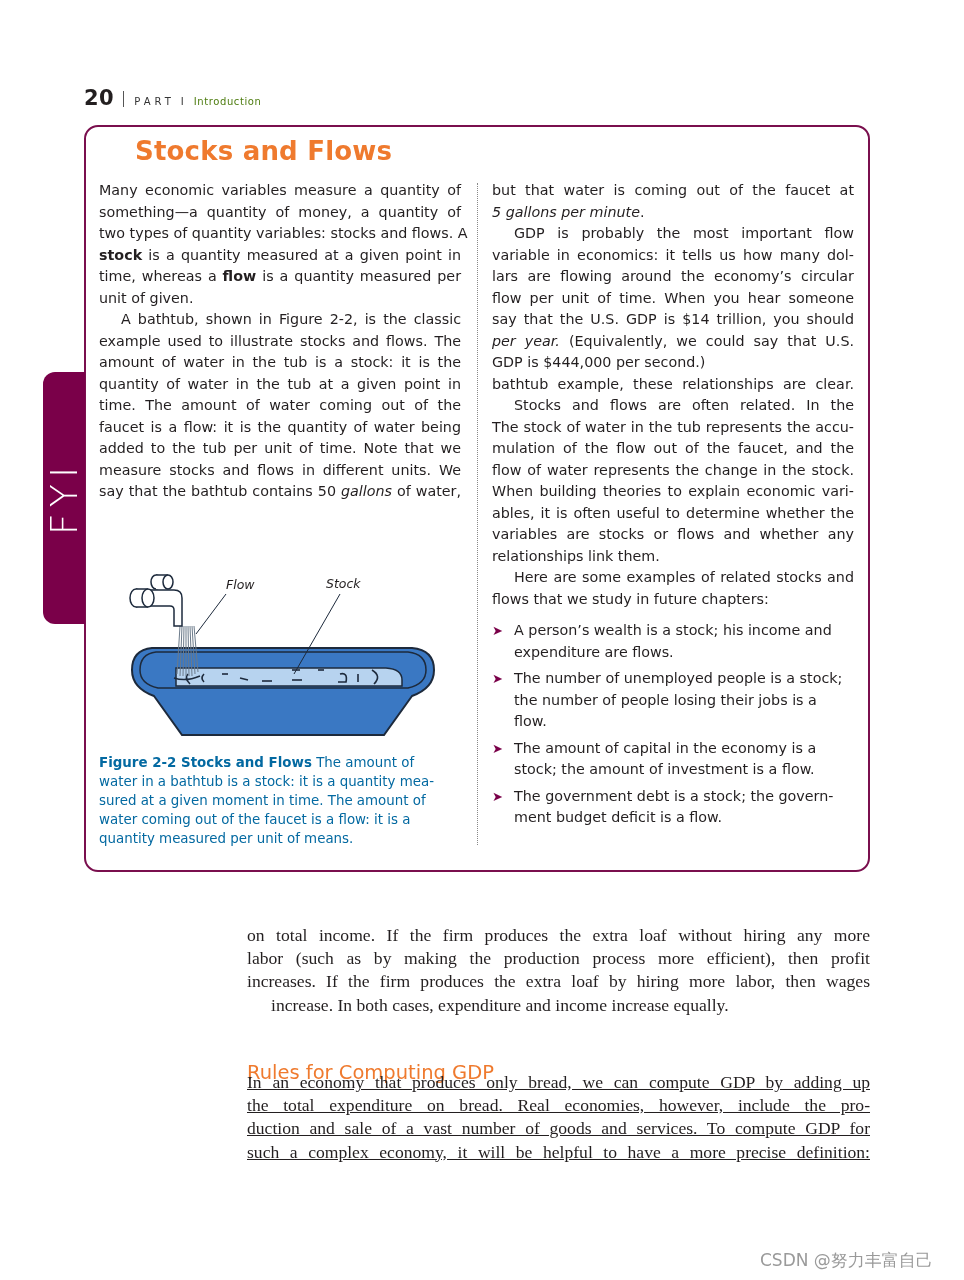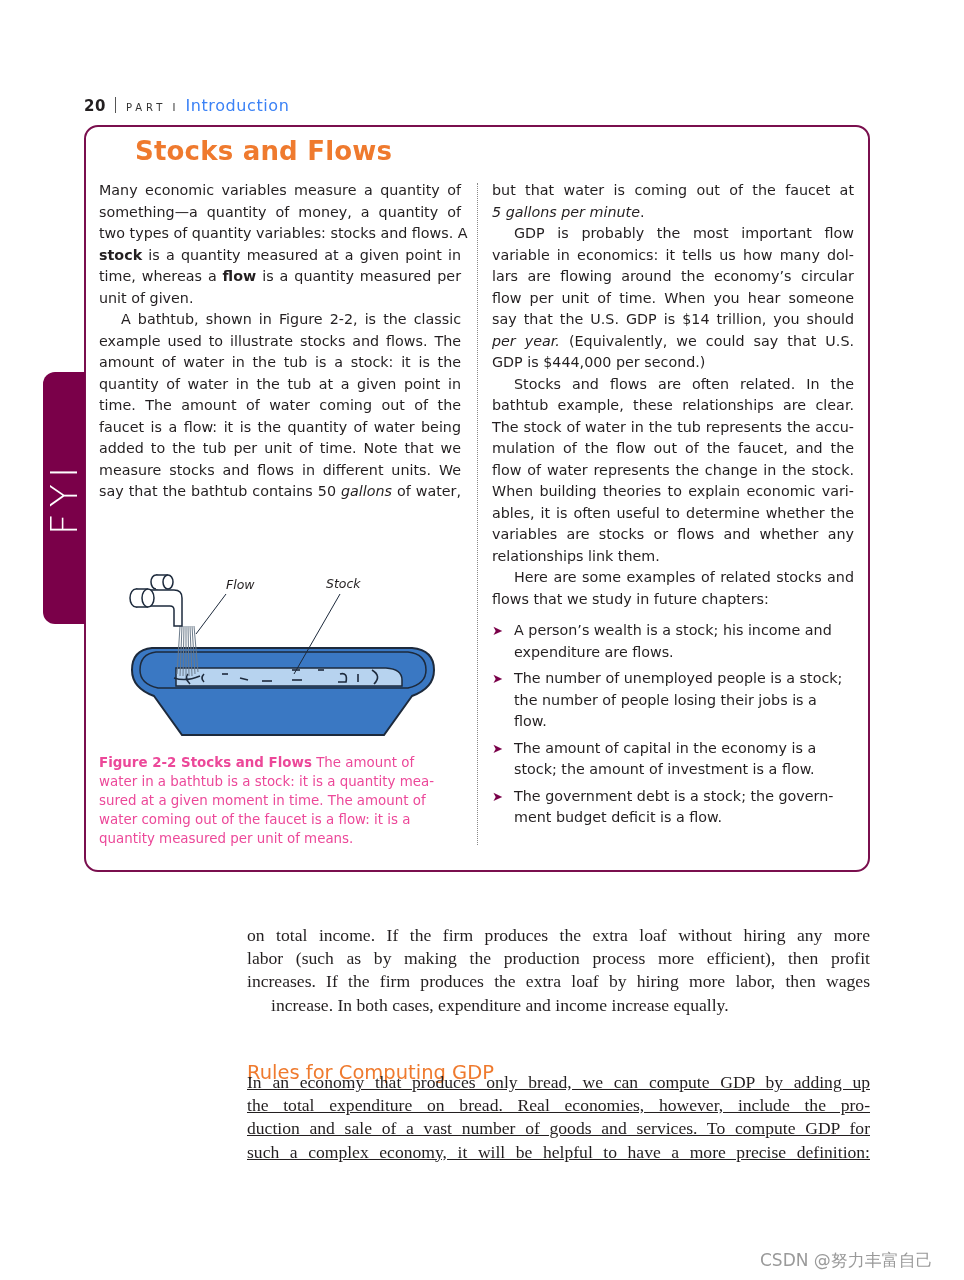--- a/index.html
+++ b/index.html
@@ -1,40 +1,40 @@
 <!DOCTYPE html>
 <html><head>
 <meta charset="utf-8">
 <style>
   * { box-sizing: border-box; margin: 0; padding: 0; }
   html, body { width: 964px; height: 1280px; background: #ffffff; overflow: hidden; }
   body { position: relative; font-family: "DejaVu Sans", sans-serif; color: #231f20; }
 
   .running-head { position: absolute; left: 84px; top: 59px; display: flex; align-items: baseline; font-family: "DejaVu Sans", sans-serif; }
-  .page-num { font-size: 15px; font-weight: bold; color: #231f20; letter-spacing: 0.5px; }
+  .page-num { font-size: 21px; font-weight: bold; color: #231f20; letter-spacing: 0.5px; }
   .rh-sep { display: inline-block; width: 1px; height: 16px; background: #555; margin: 0 10px 0 9px; position: relative; top: 2px; }
   .rh-part { font-size: 10px; letter-spacing: 4px; color: #333; }
   .rh-roman { font-size: 10px; color: #333; margin: 0 10px 0 6px; }
-  .rh-title { font-size: 16px; color: #3b82f6; letter-spacing: 0.6px; margin-top: 37px; }
+  .rh-title { font-size: 10px; color: #4d7c0f; letter-spacing: 0.6px; margin-top: 37px; }
 
   .fyi-box { position: absolute; left: 84px; top: 125px; width: 786px; height: 747px; border: 2px solid #7a0f4e; border-radius: 14px; background: #fff; }
   .fyi-tab { position: absolute; left: 43px; top: 372px; width: 42px; height: 252px; background: #7a0049; border-radius: 12px 0 0 12px; display: flex; align-items: center; justify-content: center; }
   .fyi-tab span { color: #fff; font-size: 38px; font-family: "DejaVu Sans", sans-serif; transform: rotate(-90deg); letter-spacing: 6px; white-space: nowrap; font-weight: 300; }
 
   .box-title { position: absolute; left: 99px; top: 136px; font-size: 26px; font-weight: bold; color: #ef7a2e; font-family: "DejaVu Sans", sans-serif; letter-spacing: 0.2px; margin-left: 36px; }
 
   .col { position: absolute; font-family: "DejaVu Sans", sans-serif; font-size: 14.3px; line-height: 21.5px; color: #231f20; }
   .col-left { left: 99px; top: 180px; width: 362px; }
   .col-right { left: 492px; top: 180px; width: 362px; }
   .col .ln { display: block; text-align: justify; text-align-last: justify; white-space: nowrap; }
 
   .col-divider { position: absolute; left: 477px; top: 183px; width: 0; height: 662px; border-left: 1.5px dotted #888; }
 
   .figure { position: absolute; left: 122px; top: 570px; width: 320px; height: 170px; }
-  .fig-caption { position: absolute; left: 99px; top: 753px; width: 362px; font-family: "DejaVu Sans", sans-serif; font-size: 13.4px; line-height: 19px; color: #ec4899; }
+  .fig-caption { position: absolute; left: 99px; top: 753px; width: 362px; font-family: "DejaVu Sans", sans-serif; font-size: 13.4px; line-height: 19px; color: #0369a1; }
   .fig-caption .cap-label { font-weight: bold; }
 
   .bullets { list-style: none; margin-top: 10px; }
   .bullets li { position: relative; padding-left: 22px; margin-bottom: 5px; font-size: 14.3px; line-height: 21.5px; }
   .bullets li .arrow { position: absolute; left: 0; top: 0; color: #7a0049; font-size: 13px; }
 
   .body-text { position: absolute; left: 247px; width: 623px; font-family: "Liberation Serif", serif; font-size: 17.6px; line-height: 23.2px; color: #231f20; }
   .body-text .ln { display: block; text-align: justify; text-align-last: justify; white-space: nowrap; }
   .body-text .ln.last { text-align-last: left; margin-left: 24px; }
   .para1 { top: 924px; }
@@ -152,22 +152,22 @@
   <div>
     <span class="ln" style="padding-left:22px">GDP is probably the most important flow</span>
     <span class="ln">variable in economics: it tells us how many dol-</span>
     <span class="ln">lars are flowing around the economy’s circular</span>
     <span class="ln">flow per unit of time. When you hear someone</span>
     <span class="ln">say that the U.S. GDP is $14 trillion, you should</span>
     <span class="ln"><i>per year.</i><span> (Equivalently, we could say that U.S.</span></span>
     <span style="display:block">GDP is $444,000 per second.)</span>
   </div>
   <div>
+    <span class="ln">bathtub example, these relationships are clear.</span>
     <span class="ln" style="padding-left:22px">Stocks and flows are often related. In the</span>
-    <span class="ln">bathtub example, these relationships are clear.</span>
     <span class="ln">The stock of water in the tub represents the accu-</span>
     <span class="ln">mulation of the flow out of the faucet, and the</span>
     <span class="ln">flow of water represents the change in the stock.</span>
     <span class="ln">When building theories to explain economic vari-</span>
     <span class="ln">ables, it is often useful to determine whether the</span>
     <span class="ln">variables are stocks or flows and whether any</span>
     <span style="display:block">relationships link them.</span>
   </div>
   <div>
     <span class="ln" style="padding-left:22px">Here are some examples of related stocks and</span>

